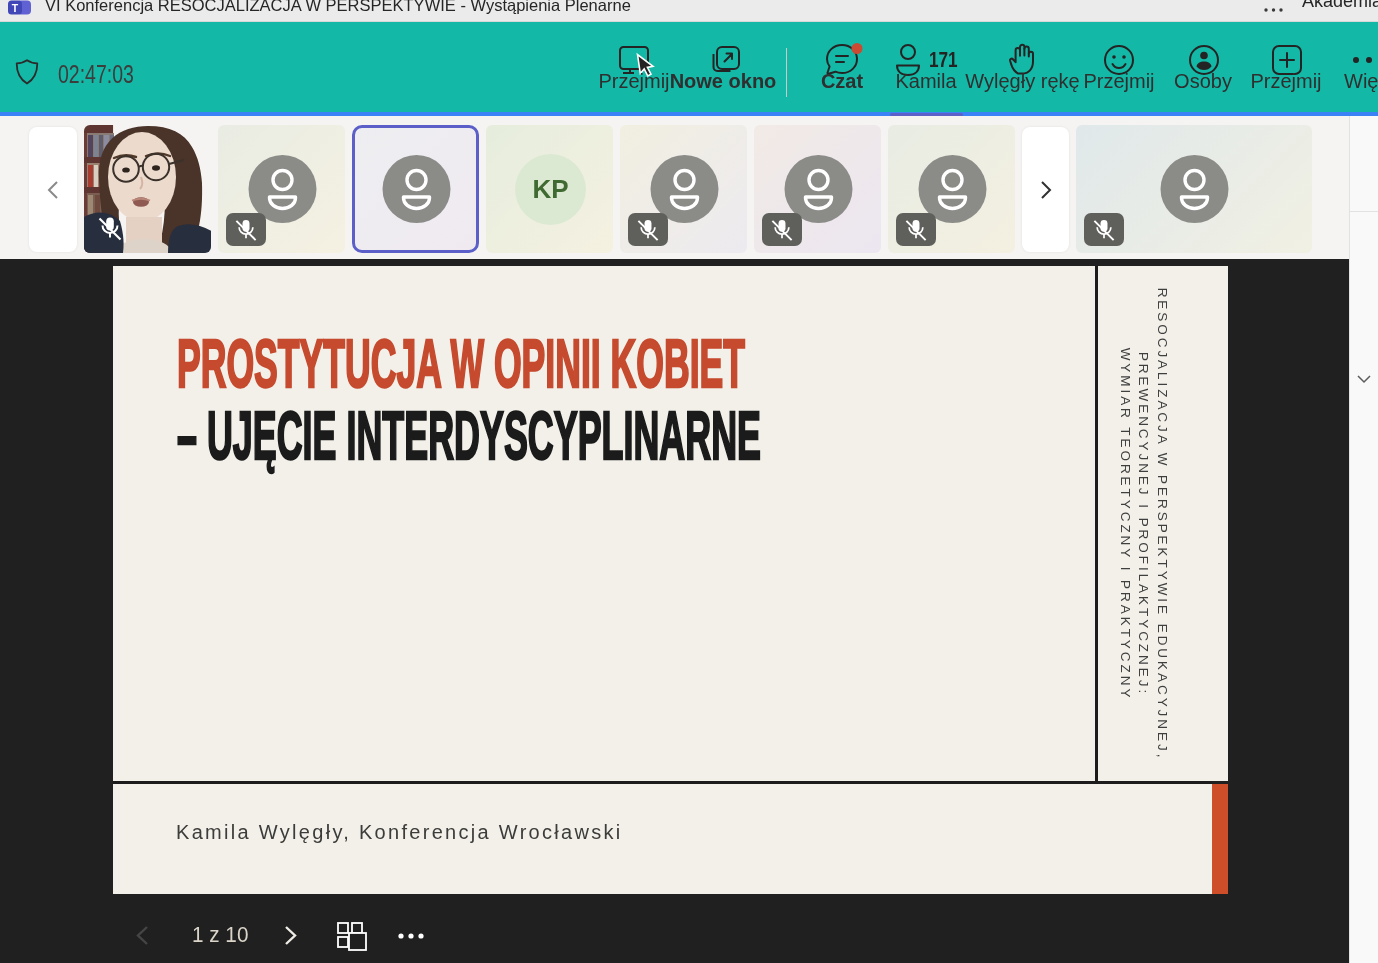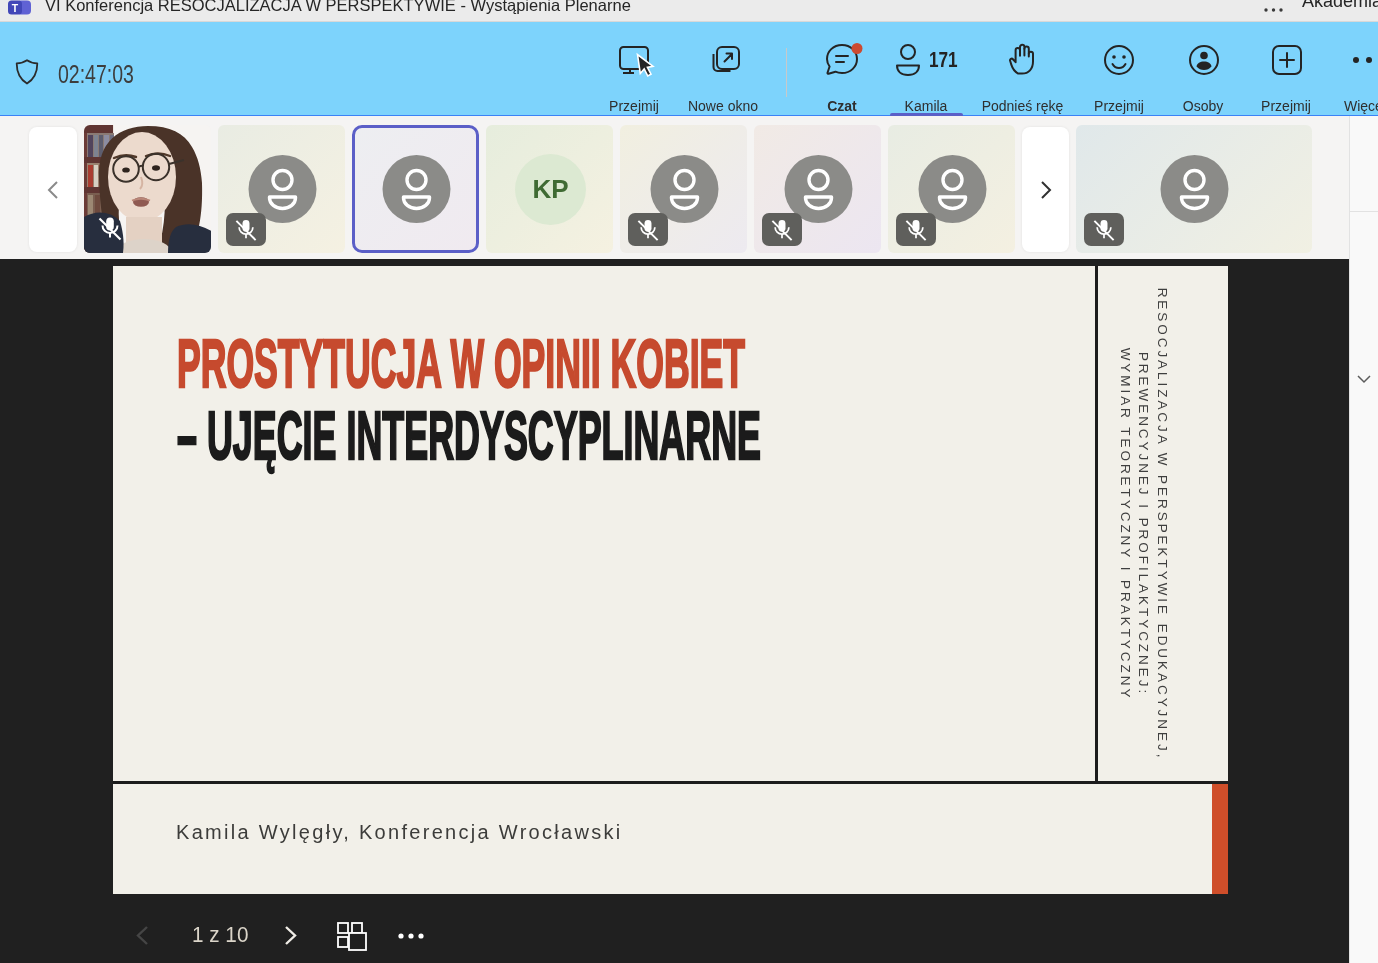--- a/index.html
+++ b/index.html
@@ -22,45 +22,45 @@
     <div class="abs" style="left:1263px;top:0px;width:22px;">
       <svg width="22" height="8">
           <circle cx="3" cy="4" r="1.7" fill="#3a3a3a"></circle>
           <circle cx="10.5" cy="4" r="1.7" fill="#3a3a3a"></circle>
           <circle cx="18" cy="4" r="1.7" fill="#3a3a3a"></circle>
         </svg>
     </div>
     <div class="abs" style="left:1302px;top:-9px;font-size:18px;color:#262626;white-space:nowrap;">Akademia Wr</div>
   </div>
 
-  <div class="abs" style="left:0;top:22px;width:1378px;height:94px;background:#7dd3fc;border-bottom:1px solid #3b82f6;">
+  <div class="abs" style="left:0;top:22px;width:1378px;height:94px;background:#14b8a6;border-bottom:4px solid #3b82f6;">
 
     <svg class="abs" style="left:14px;top:36px" width="26" height="28" viewBox="0 0 26 28">
       <path d="M13 2.2 C15.8 4.2 19.5 5.2 23.3 5.4 C23.3 12.5 22 19.8 13 25.5 C4 19.8 2.7 12.5 2.7 5.4 C6.5 5.2 10.2 4.2 13 2.2 Z" fill="none" stroke="#2b2b2b" stroke-width="1.8" stroke-linejoin="round"></path>
     </svg>
     <div class="abs" style="left:58px;top:38.5px;font-size:26px;line-height:26px;color:#3d3d3d;transform:scaleX(0.75);transform-origin:0 0;">02:47:03</div>
   </div>
 
   <style>
-    .tlabel { position:absolute; top:98px; font-size:14px; color:#2f2f2f; text-align:center; white-space:nowrap; }
+    .tlabel { position:absolute; top:70px; font-size:20px; color:#2f2f2f; text-align:center; white-space:nowrap; }
   </style>
 
   <svg class="abs" style="left:617px;top:44px" width="38" height="34" viewBox="0 0 38 34">
     <rect x="3" y="3" width="28" height="22" rx="3.5" fill="none" stroke="#242424" stroke-width="2"></rect>
     <path d="M13 25 v4 M6 29 h11" stroke="#242424" stroke-width="2" fill="none"></path>
     <path d="M20.5 10.5 L23.3 29.5 L27.2 25 L30.8 32 L34 30.2 L30.4 23.4 L36 22.3 Z" fill="#242424" stroke="#ffffff" stroke-width="1.6"></path>
   </svg>
   <div class="tlabel" style="left:577px;width:114px;">Przejmij</div>
 
   <svg class="abs" style="left:709px;top:45px" width="32" height="30" viewBox="0 0 32 30">
     <path d="M4.5 9 v13 a4 4 0 0 0 4 4 h13" fill="none" stroke="#242424" stroke-width="2"></path>
     <rect x="8" y="2" width="22" height="22" rx="5" fill="none" stroke="#242424" stroke-width="2"></rect>
     <path d="M15.5 16.5 L23 9 M17.5 8.5 h5.5 v5.5" fill="none" stroke="#242424" stroke-width="2" stroke-linecap="round" stroke-linejoin="round"></path>
   </svg>
-  <div class="tlabel" style="left:666px;width:114px;">Nowe okno</div>
+  <div class="tlabel" style="left:666px;width:114px;font-weight:bold;">Nowe okno</div>
 
   <div class="abs" style="left:786px;top:48px;width:1px;height:49px;background:#c9c9c9;"></div>
 
   <svg class="abs" style="left:825px;top:43px" width="38" height="34" viewBox="0 0 38 34">
     <path d="M17 2 C25.8 2 32 8.4 32 16 C32 23.6 25.8 30 17 30 C14.6 30 12.4 29.6 10.4 28.7 L3.6 30.8 C2.9 31 2.3 30.4 2.5 29.7 L4.6 23.5 C3 21.3 2 18.8 2 16 C2 8.4 8.2 2 17 2 Z" fill="none" stroke="#242424" stroke-width="2" stroke-linejoin="round"></path>
     <path d="M11 13 h12 M11 19 h8" stroke="#242424" stroke-width="2" stroke-linecap="round"></path>
     <circle cx="32" cy="5.5" r="5.5" fill="#cc4a31"></circle>
   </svg>
   <div class="tlabel" style="left:785px;width:114px;font-weight:bold;">Czat</div>
 
@@ -71,21 +71,21 @@
   <div class="abs" style="left:929px;top:49px;font-size:22px;line-height:22px;font-weight:bold;color:#242424;transform:scaleX(0.78);transform-origin:0 0;">171</div>
   <div class="tlabel" style="left:869px;width:114px;">Kamila</div>
   <div class="abs" style="left:890px;top:113px;width:73px;height:4px;border-radius:2px;background:#5b5fc7;"></div>
 
   <svg class="abs" style="left:1008px;top:42px" width="30" height="36" viewBox="0 0 30 36">
     <g fill="none" stroke="#242424" stroke-width="2" stroke-linecap="round" stroke-linejoin="round">
         <path d="M10.2 31.6 C6.8 29.8 4.6 26.6 3.4 22.9 L2.1 18.8 C1.6 17.1 3.7 15.9 4.9 17.2 L7.6 20.2 V8.2 A2.2 2.2 0 0 1 12 8.2 V5 A2.2 2.2 0 0 1 16.4 5 V6.8 A2.2 2.2 0 0 1 20.8 6.8 V11.8 A2.1 2.1 0 0 1 25 11.8 V19.6 C25 26.9 20.6 31.6 14.1 31.6 C12.7 31.6 11.3 31.6 10.2 31.6 Z"></path>
         <path d="M12 8.2 V13.8 M16.4 6.8 V13.4 M20.8 11.8 V14.6"></path>
       </g>
   </svg>
-  <div class="tlabel" style="left:945px;width:155px;">Podnieś rękę</div>
+  <div class="tlabel" style="left:945px;width:155px;">Wylęgły rękę</div>
 
   <svg class="abs" style="left:1103px;top:44px" width="32" height="32" viewBox="0 0 32 32">
     <circle cx="16" cy="16" r="14" fill="none" stroke="#242424" stroke-width="2"></circle>
     <circle cx="11" cy="13" r="1.8" fill="#242424"></circle>
     <circle cx="21" cy="13" r="1.8" fill="#242424"></circle>
     <path d="M9.5 20 c1.5 2.6 3.8 4 6.5 4 c2.7 0 5 -1.4 6.5 -4" fill="none" stroke="#242424" stroke-width="2" stroke-linecap="round"></path>
   </svg>
   <div class="tlabel" style="left:1062px;width:114px;">Przejmij</div>
 
   <svg class="abs" style="left:1188px;top:44px" width="32" height="32" viewBox="0 0 32 32">

